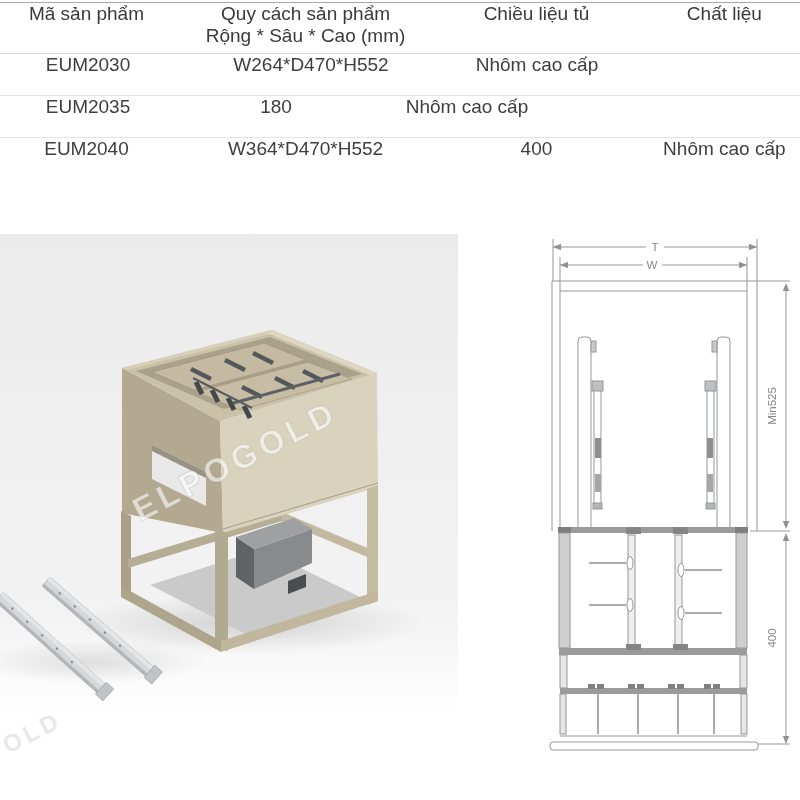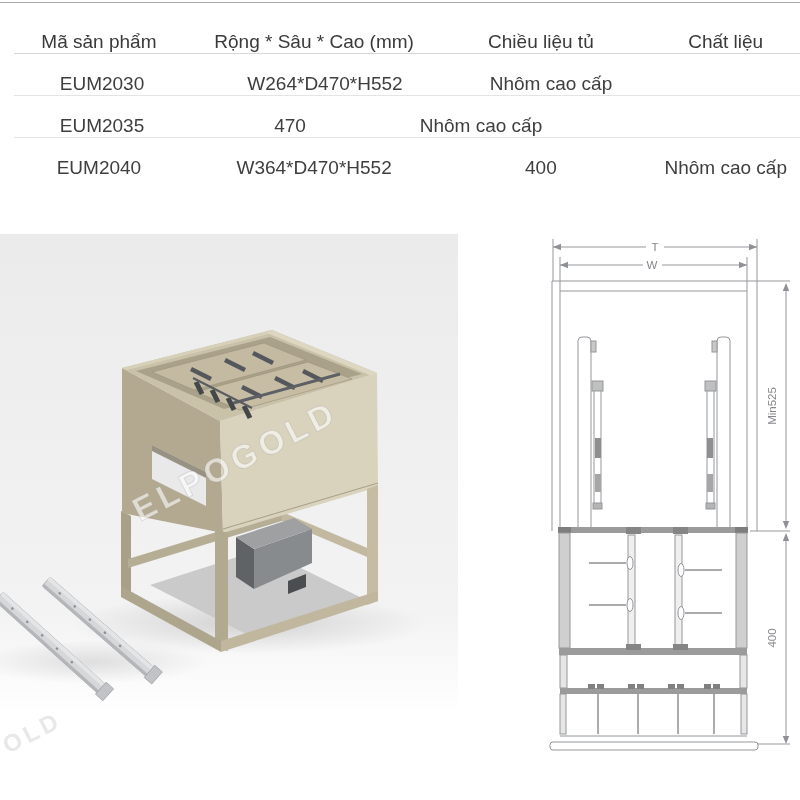--- a/index.html
+++ b/index.html
@@ -1,20 +1,20 @@
 <!DOCTYPE html>
 <html><head>
 <meta charset="utf-8">
 <style>
   html,body{margin:0;padding:0;background:#ffffff;}
   .page{position:relative;width:800px;height:800px;background:#fff;overflow:hidden;
         font-family:"Liberation Sans",sans-serif;color:#3e3e3e;}
   
   .spec-table{position:absolute;left:0;top:2px;width:800px;border-top:1px solid #a9a9a9;font-size:19px;}
-  .t-row{display:flex;align-items:flex-end;height:41px;border-bottom:1px solid #e4e4e4;margin-left:14px;}
+  .t-row{display:flex;align-items:flex-start;height:41px;border-bottom:1px solid #e4e4e4;}
   .t-row.t-head{height:50px;border-bottom:1px solid #d8d8d8;}
   .t-row:last-child{border-bottom:none;}
   .t-cell{text-align:center;line-height:22px;}
   .c1{width:176px;}
   .c2{width:270px;}
   .c3{width:200px;}
   .c4{width:154px;padding-left:14px;}
   .t-head .t-cell{color:#3a3a3a;}
   
   .photo-wrap{position:absolute;left:0;top:230px;width:470px;height:560px;}
@@ -25,34 +25,35 @@
 </style>
 </head>
 <body>
 
 <div class="page">
 
   <div class="spec-table">
     <div class="t-row t-head">
       <div class="t-cell c1">Mã sản phẩm</div>
       <div class="t-cell c2">
+        <div>Quy cách sản phẩm</div>
         <div>Rộng * Sâu * Cao (mm)</div>
       </div>
       <div class="t-cell c3">Chiều liệu tủ</div>
       <div class="t-cell c4">Chất liệu</div>
     </div>
 
     <div class="t-row">
       <div class="t-cell c1">EUM2030</div>
       <div class="t-cell c2">W264*D470*H552</div>
       <div class="t-cell c4">Nhôm cao cấp</div>
     </div>
     <div class="t-row">
       <div class="t-cell c1">EUM2035</div>
-      <div class="t-cell c3">470</div>
+      <div class="t-cell c3">180</div>
       <div class="t-cell c4">Nhôm cao cấp</div>
     </div>
     <div class="t-row">
       <div class="t-cell c1">EUM2040</div>
       <div class="t-cell c2">W364*D470*H552</div>
       <div class="t-cell c3">400</div>
       <div class="t-cell c4">Nhôm cao cấp</div>
     </div>
   </div>
 

